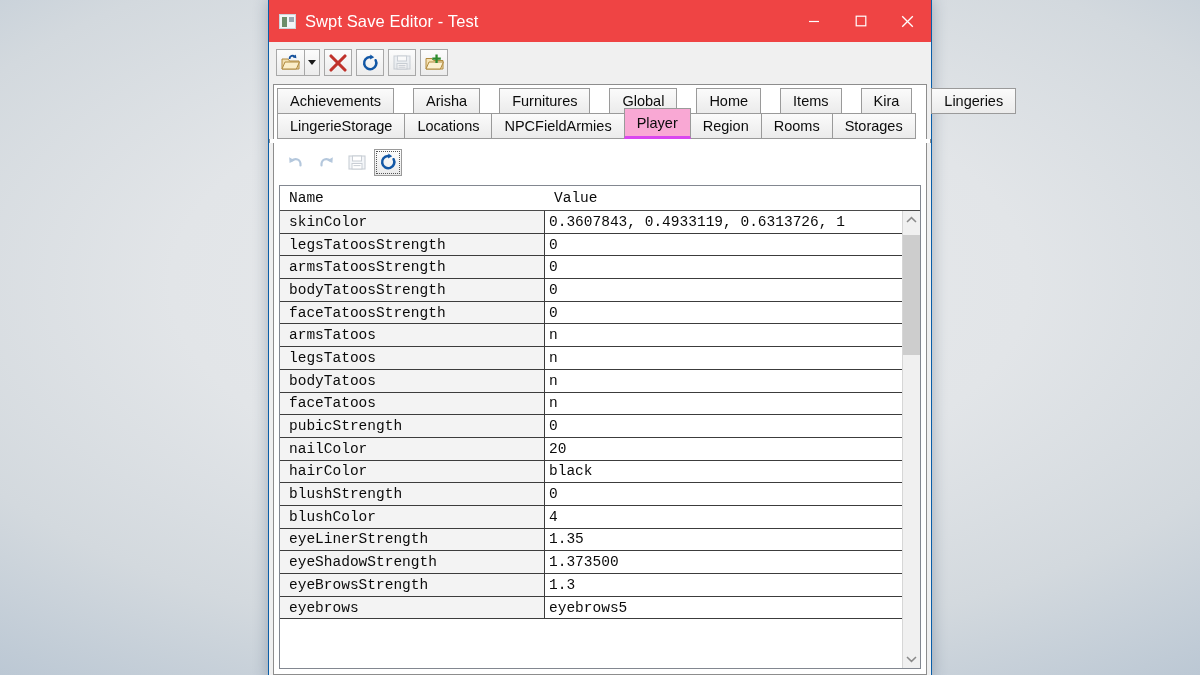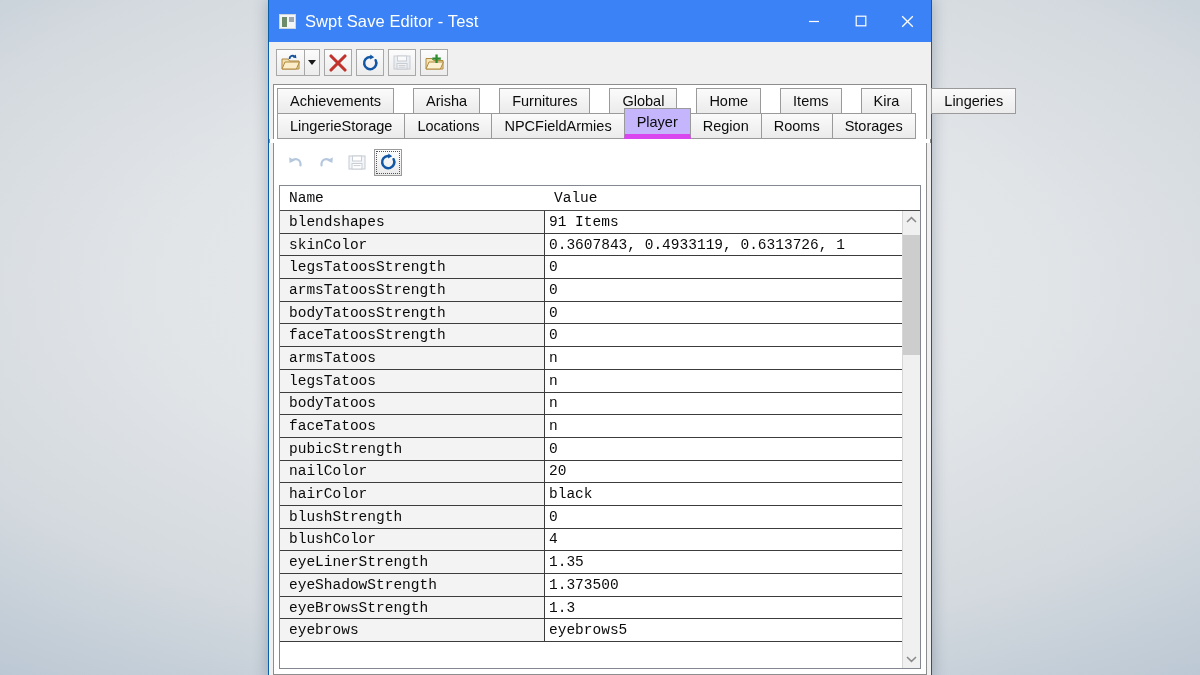--- a/index.html
+++ b/index.html
@@ -35,21 +35,21 @@
     border: 1px solid #0a5ea8;
     border-top: none;
     box-shadow: 0 0 14px rgba(40,60,90,0.33);
     display: flex;
     flex-direction: column;
   }
 
   
   #title-bar {
     height: 42px;
-    background: #3b82f6;
+    background: #ef4444;
     display: flex;
     align-items: center;
     flex: 0 0 auto;
     position: relative;
   }
   #title-icon {
     width: 17px; height: 15px;
     margin-left: 10px; margin-right: 9px;
     background: #f3f5f7;
     border: 1px solid #cdd4da;
@@ -150,24 +150,24 @@
     font-size: 14.5px;
     color: #0c0c0c;
     background: linear-gradient(#fbfbfb, #ebebeb);
     border: 1px solid #9a9a9a;
     border-bottom: 1px solid #9a9a9a;
     margin-right: -1px;
     white-space: nowrap;
     position: relative;
   }
   .tab.selected {
-    background: #c4b5fd;
+    background: #f9a8d4;
     height: 31px;
     margin-top: -5px;
-    border-bottom: 5px solid #d946ef;
+    border-bottom: 3px solid #d946ef;
     z-index: 5;
     font-weight: 400;
   }
   .tab-row.row2 { position: relative; z-index: 3; }
   #tab-content-strip {
     height: 4px;
     background: #ffffff;
     border-left: 1px solid #8d8d8d;
     border-right: 1px solid #8d8d8d;
   }
@@ -440,24 +440,20 @@
   <div id="grid-wrap">
     <div id="grid">
 
       <div id="grid-header">
         <div class="hcell name">Name</div>
         <div class="hcell value">Value</div>
       </div>
 
       <div id="grid-body-area">
         <div id="rows">
-            <div class="row">
-              <div class="cell-name">blendshapes</div>
-              <div class="cell-value">91 Items</div>
-            </div>
             <div class="row">
               <div class="cell-name">skinColor</div>
               <div class="cell-value">0.3607843, 0.4933119, 0.6313726, 1</div>
             </div>
             <div class="row">
               <div class="cell-name">legsTatoosStrength</div>
               <div class="cell-value">0</div>
             </div>
             <div class="row">
               <div class="cell-name">armsTatoosStrength</div>

